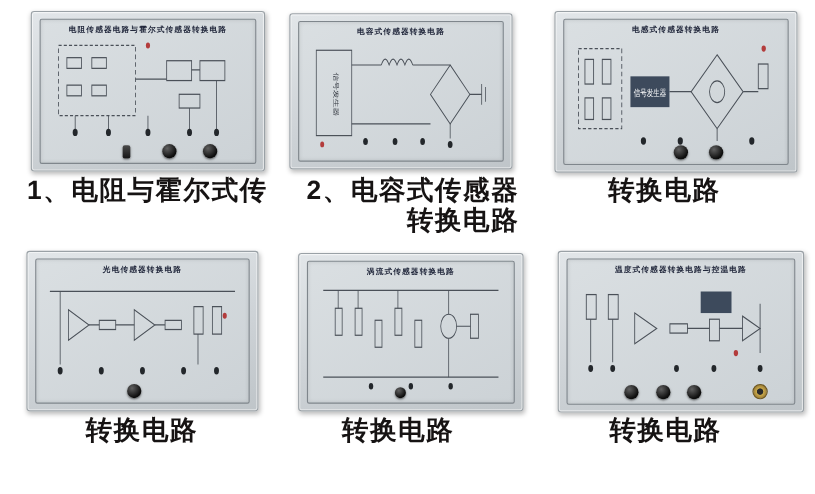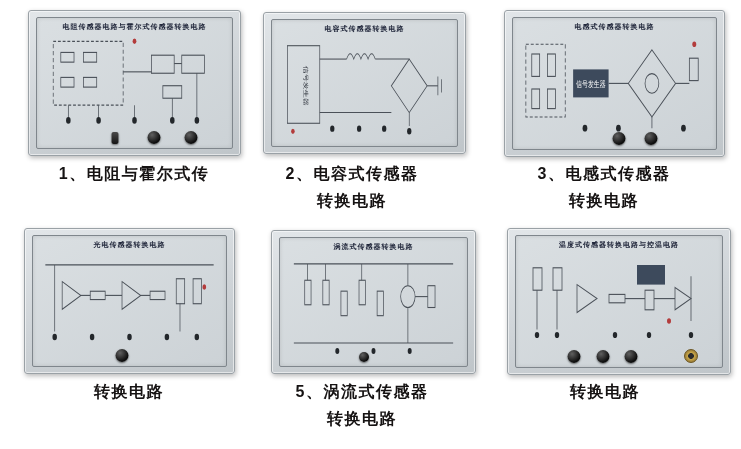--- a/index.html
+++ b/index.html
@@ -26,21 +26,21 @@
     box-shadow:0 1px 2px rgba(0,0,0,.55);}
   .knob.small{width:10px;height:10px;}
   .toggle{position:absolute;bottom:4px;width:7px;height:12px;border-radius:2px;
     transform:translateX(-50%);
     background:linear-gradient(#4a4a4a,#151515);box-shadow:0 1px 2px rgba(0,0,0,.5);}
   .socket{position:absolute;bottom:4px;width:14px;height:14px;border-radius:50%;
     transform:translateX(-50%);
     background:radial-gradient(circle,#2b2b2b 30%,#c9a84a 38%,#8a6d2f 85%);
     border:1px solid #6b5520;}
 
-  .caption{position:absolute;text-align:center;font-weight:bold;font-size:16px;
+  .caption{position:absolute;text-align:center;font-weight:bold;font-size:24px;
     line-height:27px;color:#161313;letter-spacing:1.5px;}
 </style>
 </head>
 <body>
 
 <div class="page">
 
   <div class="panel" style="left:28px;top:10px;width:213px;height:146px;">
     <div class="board">
       <div class="board-inner">
@@ -240,33 +240,31 @@
         <div class="knob" style="left:42%;"></div>
         <div class="knob" style="left:56%;"></div>
         <div class="socket" style="left:85%;"></div>
       </div>
     </div>
   </div>
 
   <div class="caption" style="left:14px;top:160px;width:240px;">
     <div>1、电阻与霍尔式传</div>
   </div>
-  <div class="caption" style="left:232px;top:160px;width:240px;">
+  <div class="caption" style="left:232px;top:160px;width:240px;text-align:right;">
     <div>2、电容式传感器</div>
     <div>转换电路</div>
   </div>
   <div class="caption" style="left:484px;top:160px;width:240px;">
-    <div>3、电感式传感器</div>
     <div>转换电路</div>
   </div>
 
   <div class="caption" style="left:9px;top:378px;width:240px;">
     <div>转换电路</div>
   </div>
   <div class="caption" style="left:242px;top:378px;width:240px;">
-    <div>5、涡流式传感器</div>
     <div>转换电路</div>
   </div>
   <div class="caption" style="left:485px;top:378px;width:240px;">
     <div>转换电路</div>
   </div>
 
 </div>
 
 </body></html>

